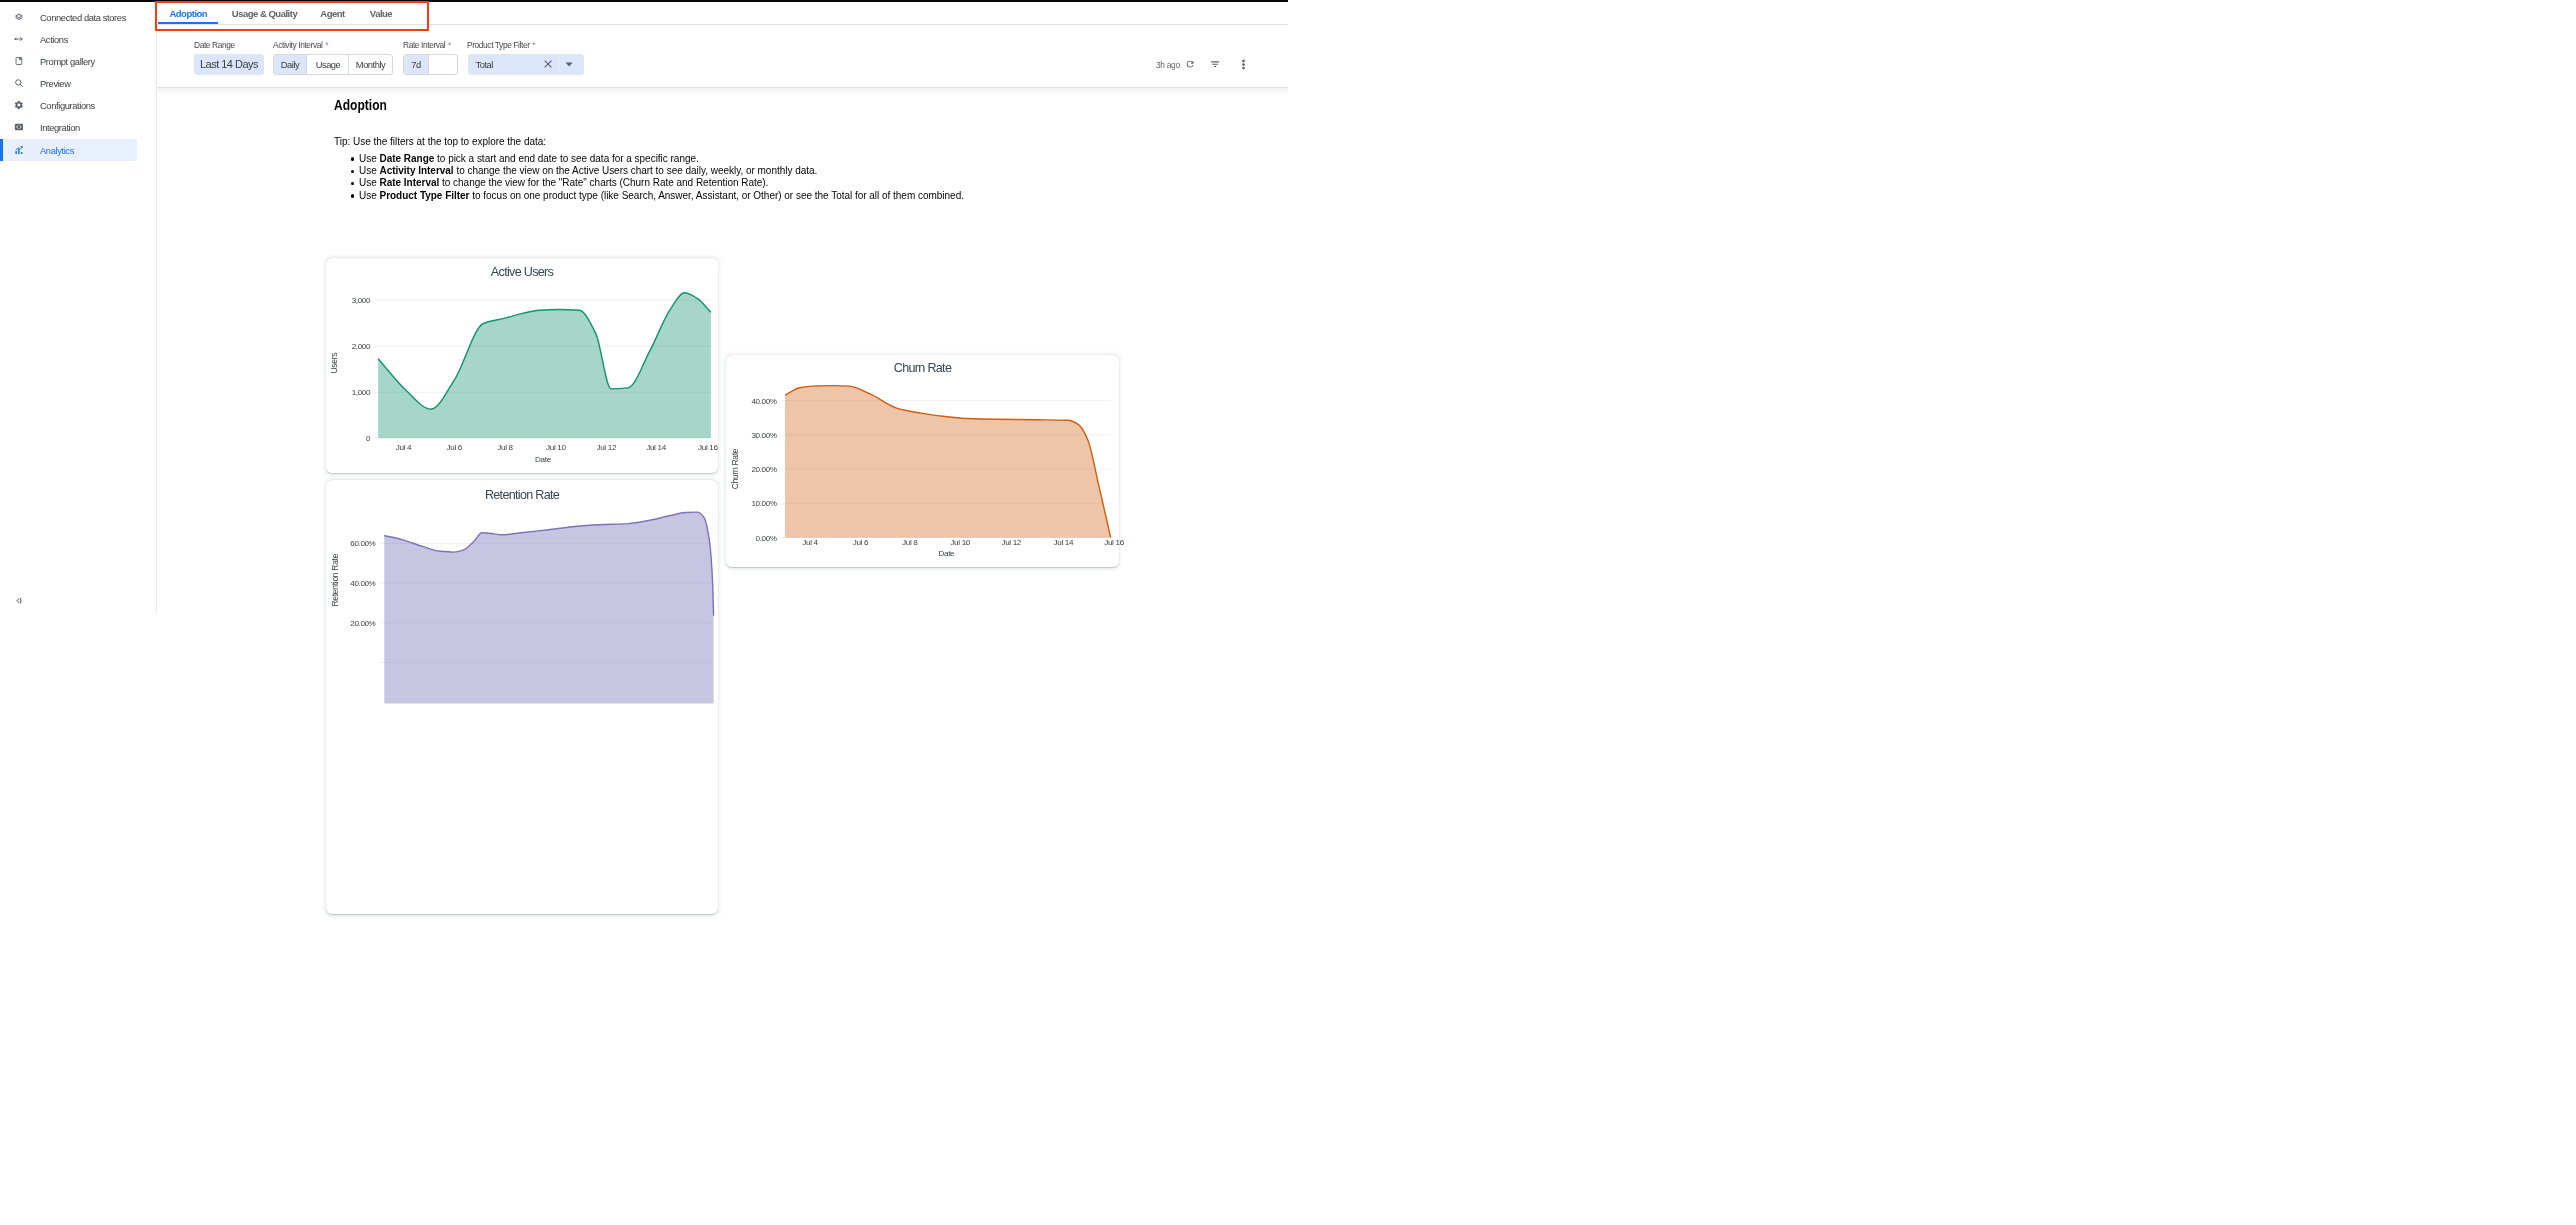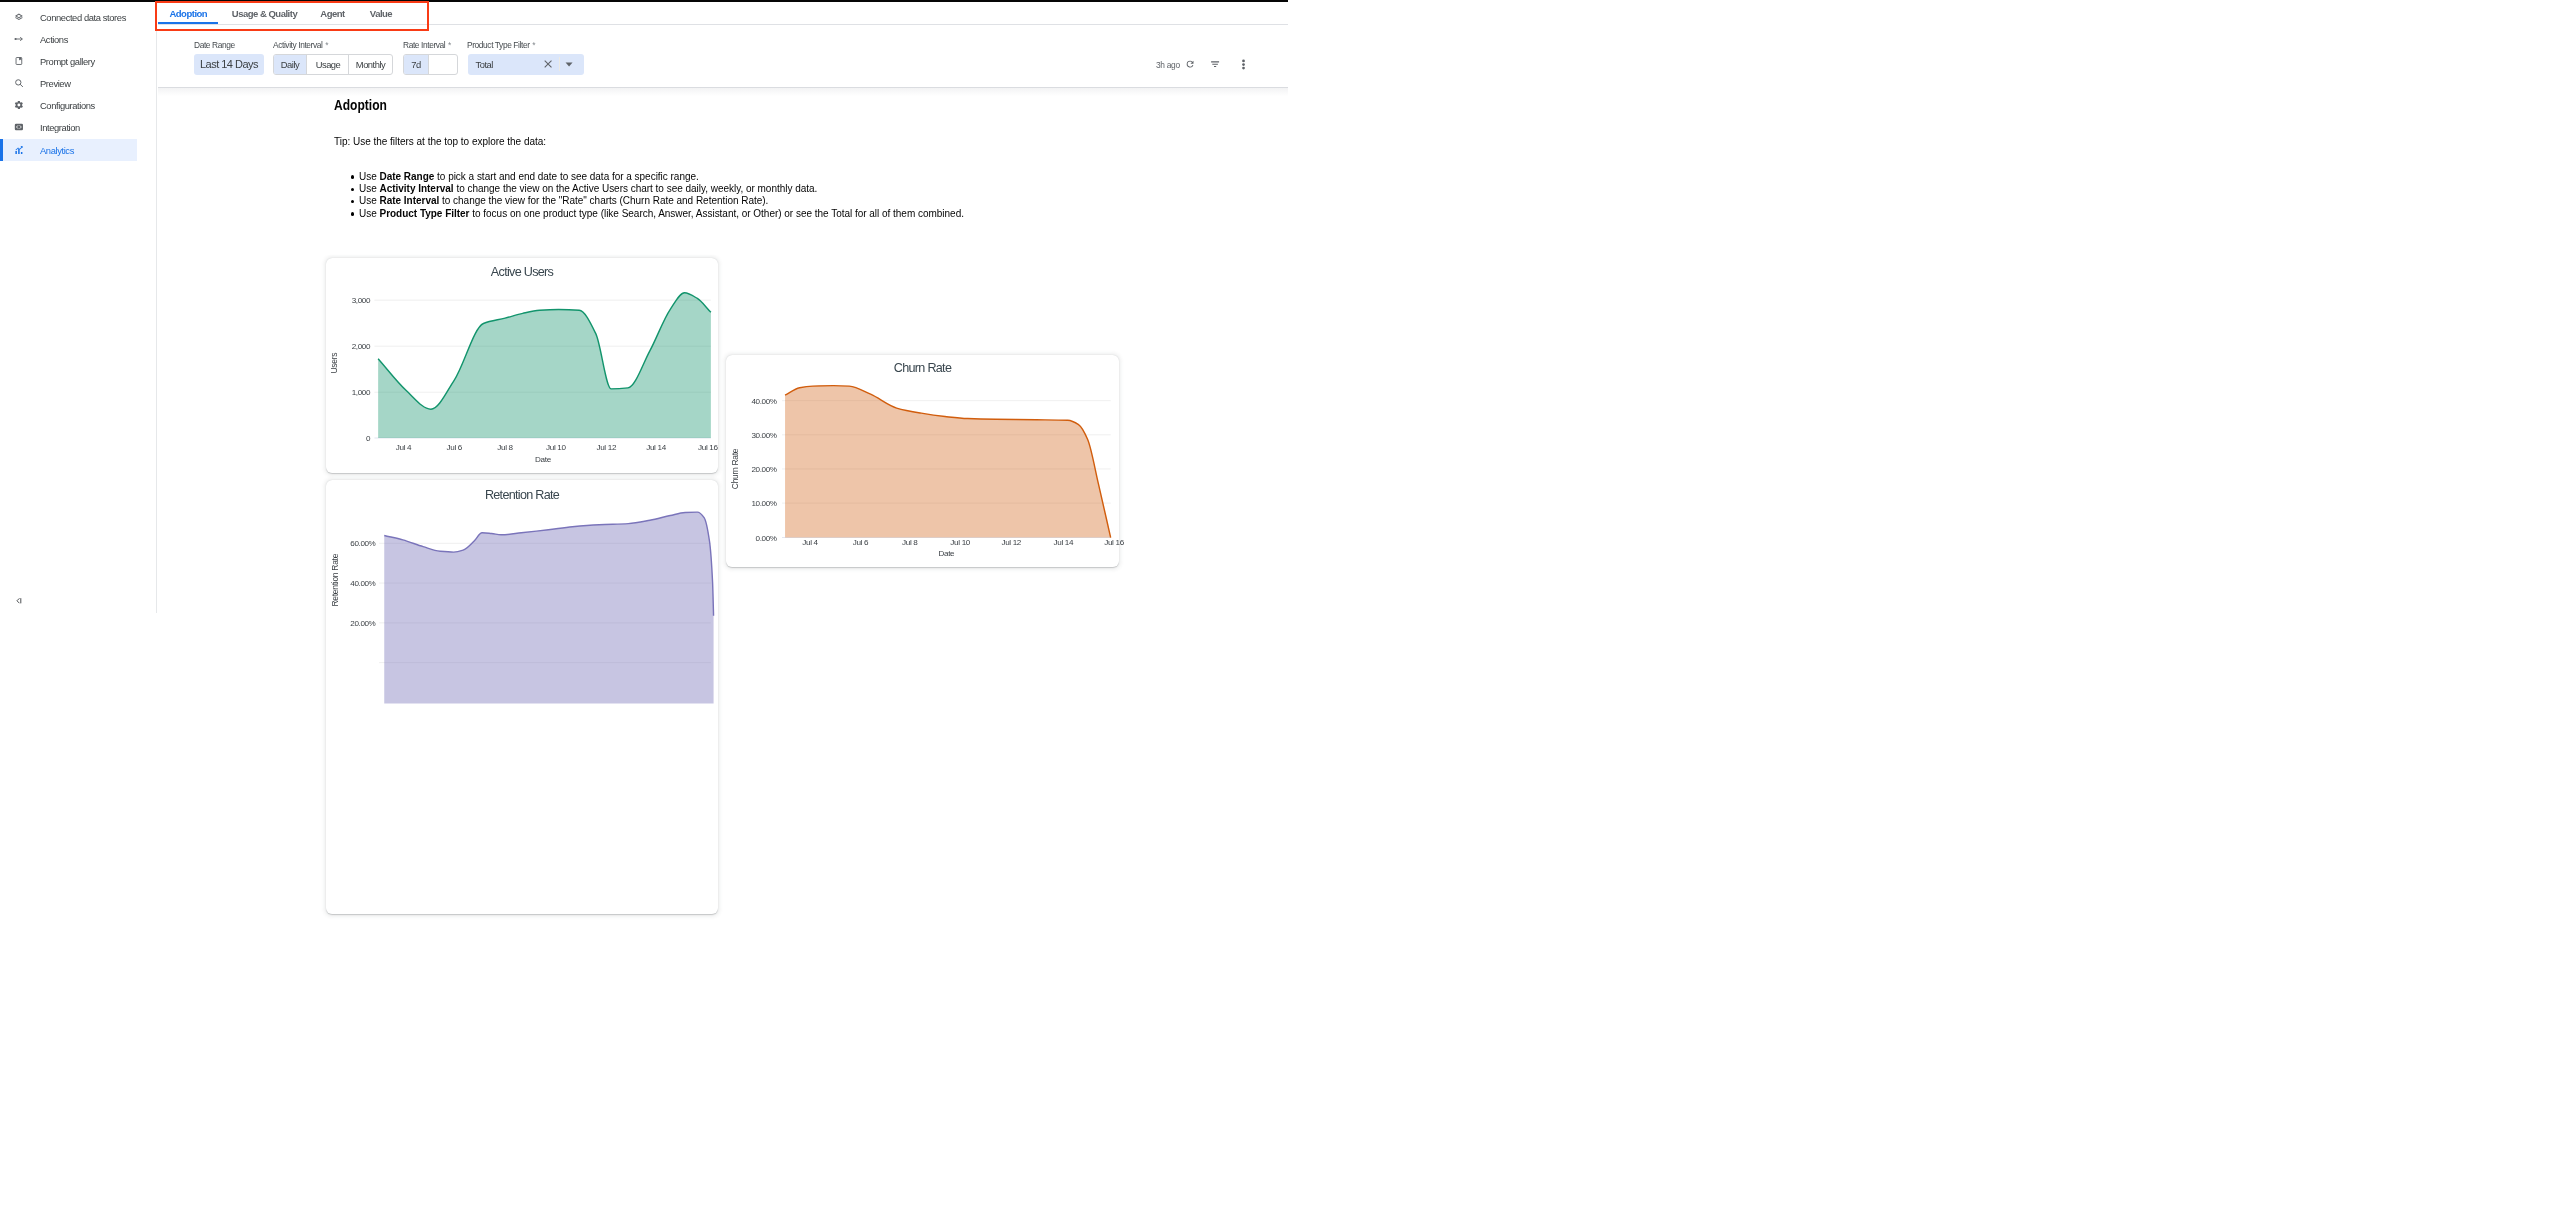--- a/index.html
+++ b/index.html
@@ -148,21 +148,21 @@
       <circle cx="12" cy="19.8" r="3"></circle>
     </svg>
 </div>
 <div id="shade"></div>
 <div id="redrect"></div>
 
 <div id="content">
   <div class="abs" style="left:334px; top:8.8px; font-size:14.2px; font-weight:bold; color:#050505; transform:scaleX(0.85); transform-origin:left top;">Adoption</div>
   <div class="abs" style="left:334px; top:39px; width:786px; font-size:10px; line-height:12.3px; letter-spacing:-0.02px; color:#050505;">
     <div style="margin-top:8.5px;">Tip: Use the filters at the top to explore the data:</div>
-    <ul style="margin-top:23px; list-style:none;">
+    <ul style="margin-top:5px; list-style:none;">
       <li><span class="bdot"></span>Use <b>Date Range</b> to pick a start and end date to see data for a specific range.</li>
       <li><span class="bdot"></span>Use <b>Activity Interval</b> to change the view on the Active Users chart to see daily, weekly, or monthly data.</li>
       <li><span class="bdot"></span>Use <b>Rate Interval</b> to change the view for the "Rate" charts (Churn Rate and Retention Rate).</li>
       <li><span class="bdot"></span>Use <b>Product Type Filter</b> to focus on one product type (like Search, Answer, Assistant, or Other) or see the Total for all of them combined.</li>
     </ul>
   </div>
 
   <div class="card" style="left:326px; top:170px; width:392px; height:215px;">
     <div class="ctitle" style="top:6.8px;">Active Users</div>
     <svg width="392" height="215" viewBox="0 0 579 317" style="position:absolute;left:0;top:0;">

